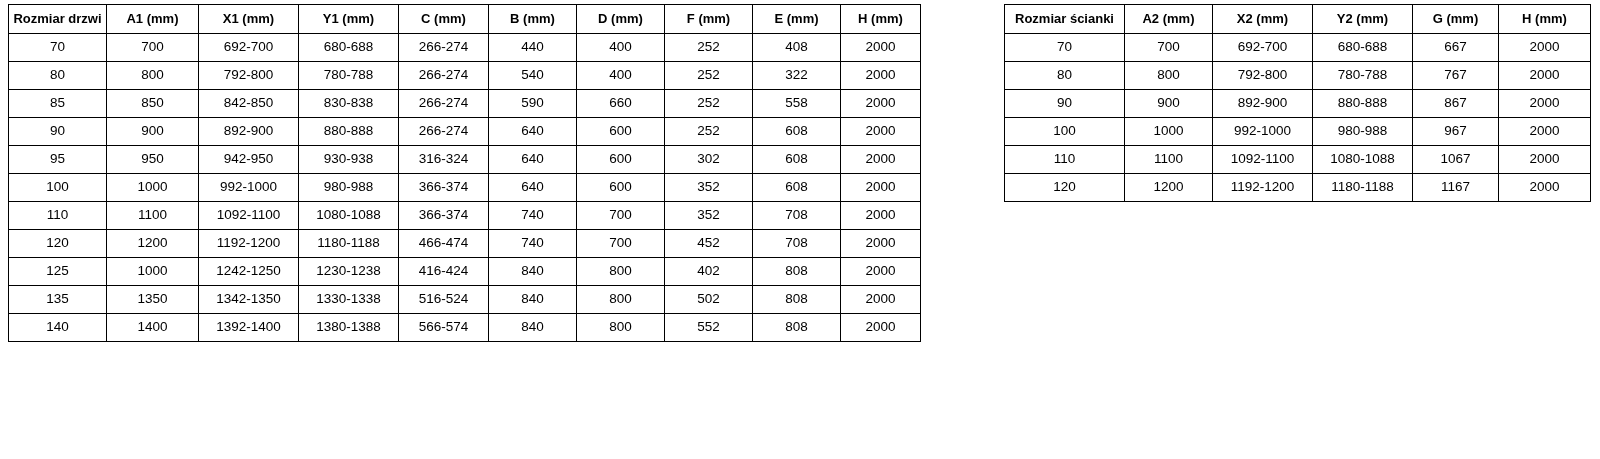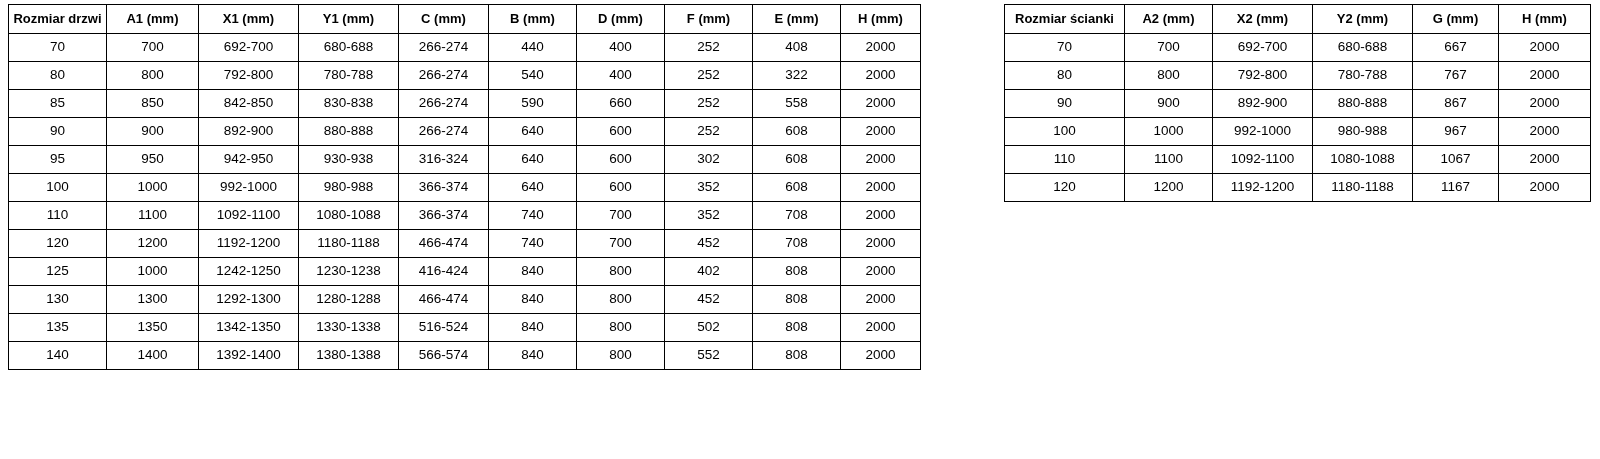--- a/index.html
+++ b/index.html
@@ -209,32 +209,20 @@
             <td>1242-1250</td>
             <td>1230-1238</td>
             <td>416-424</td>
             <td>840</td>
             <td>800</td>
             <td>402</td>
             <td>808</td>
             <td>2000</td>
           </tr>
           <tr>
-            <td>130</td>
-            <td>1300</td>
-            <td>1292-1300</td>
-            <td>1280-1288</td>
-            <td>466-474</td>
-            <td>840</td>
-            <td>800</td>
-            <td>452</td>
-            <td>808</td>
-            <td>2000</td>
-          </tr>
-          <tr>
             <td>135</td>
             <td>1350</td>
             <td>1342-1350</td>
             <td>1330-1338</td>
             <td>516-524</td>
             <td>840</td>
             <td>800</td>
             <td>502</td>
             <td>808</td>
             <td>2000</td>

